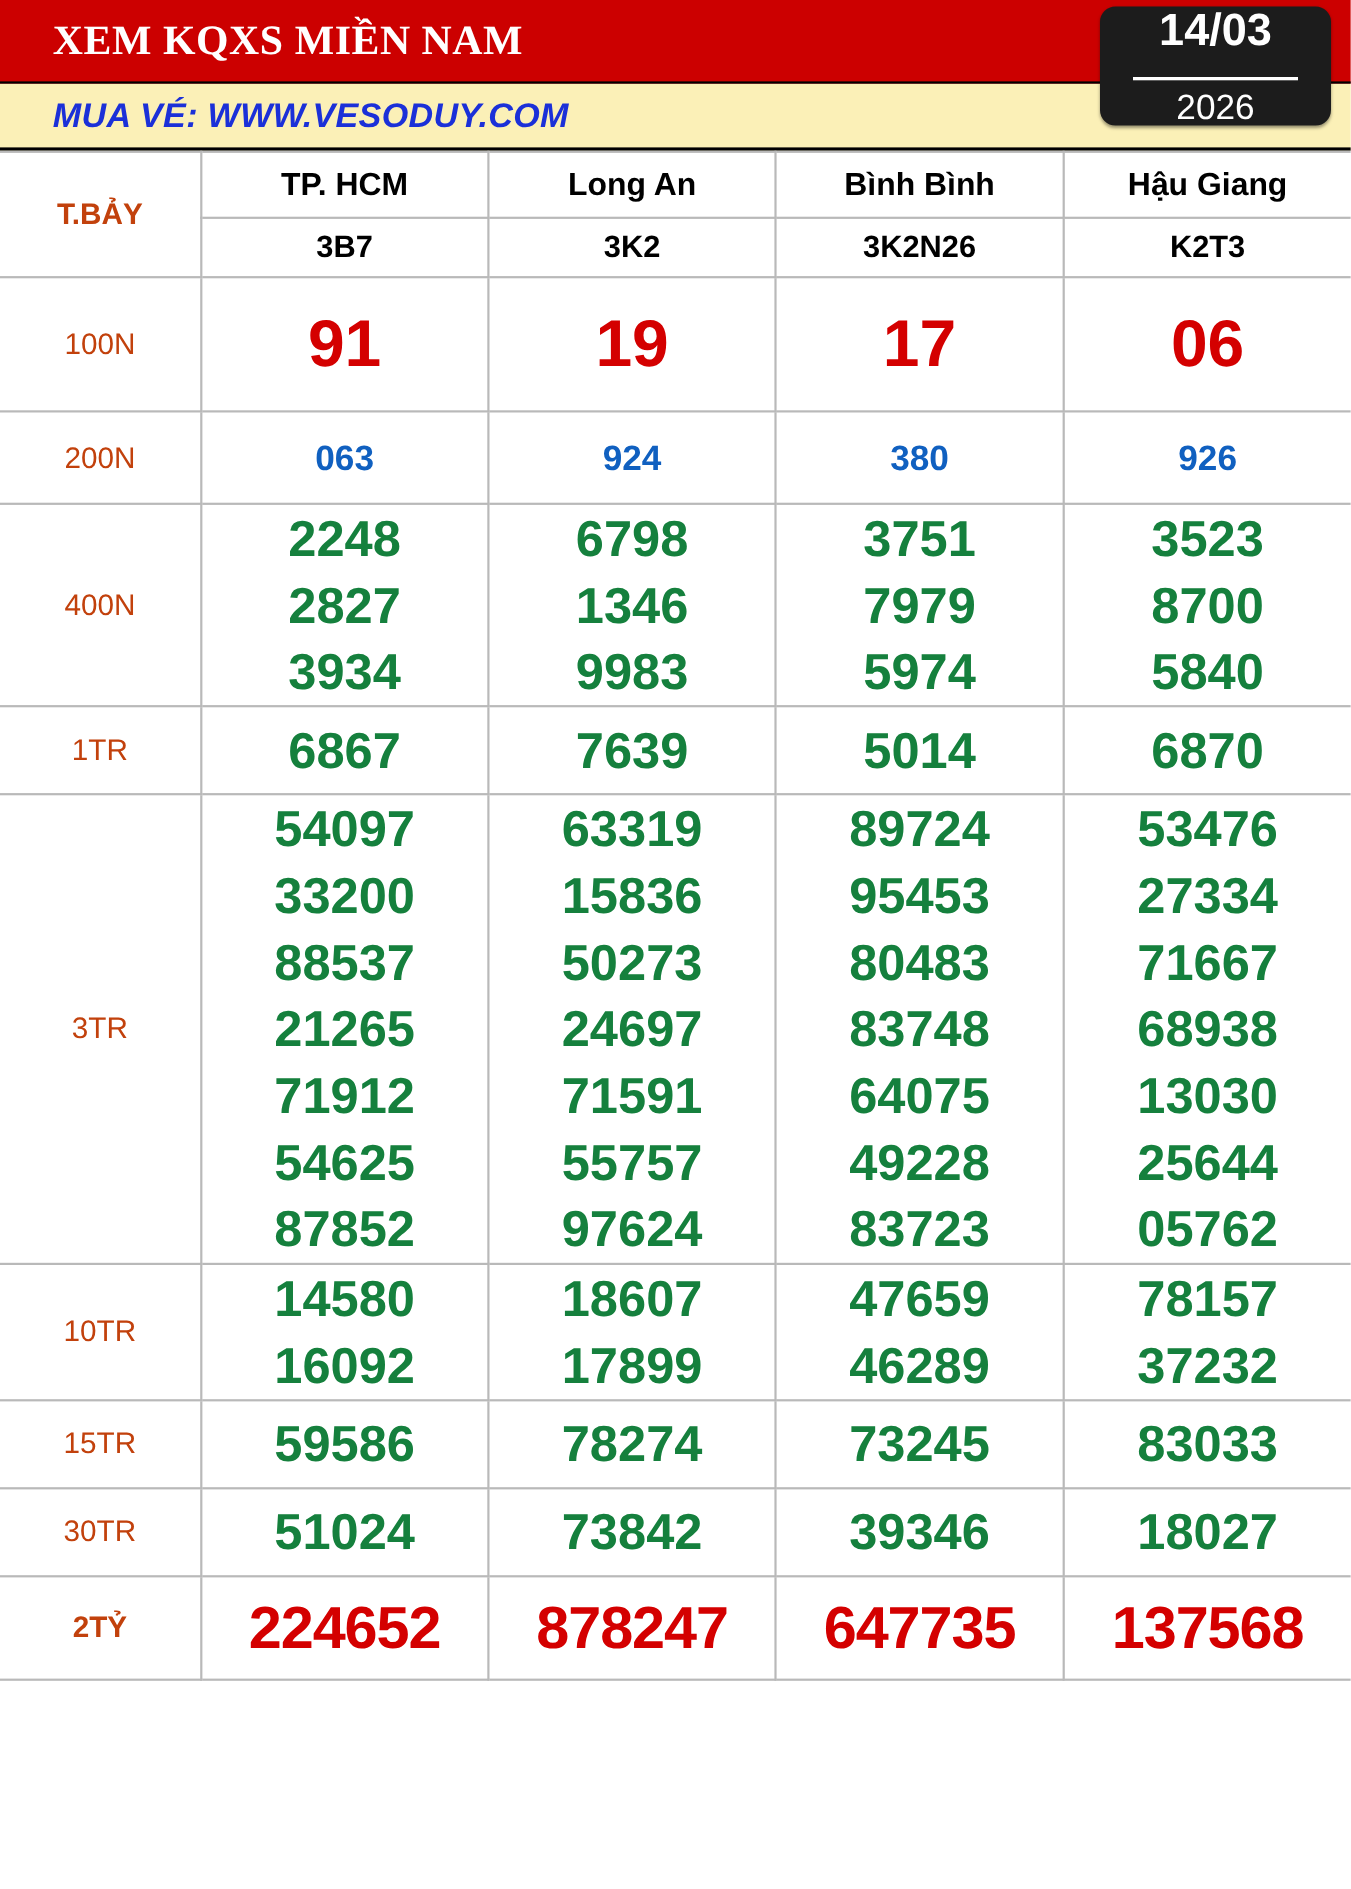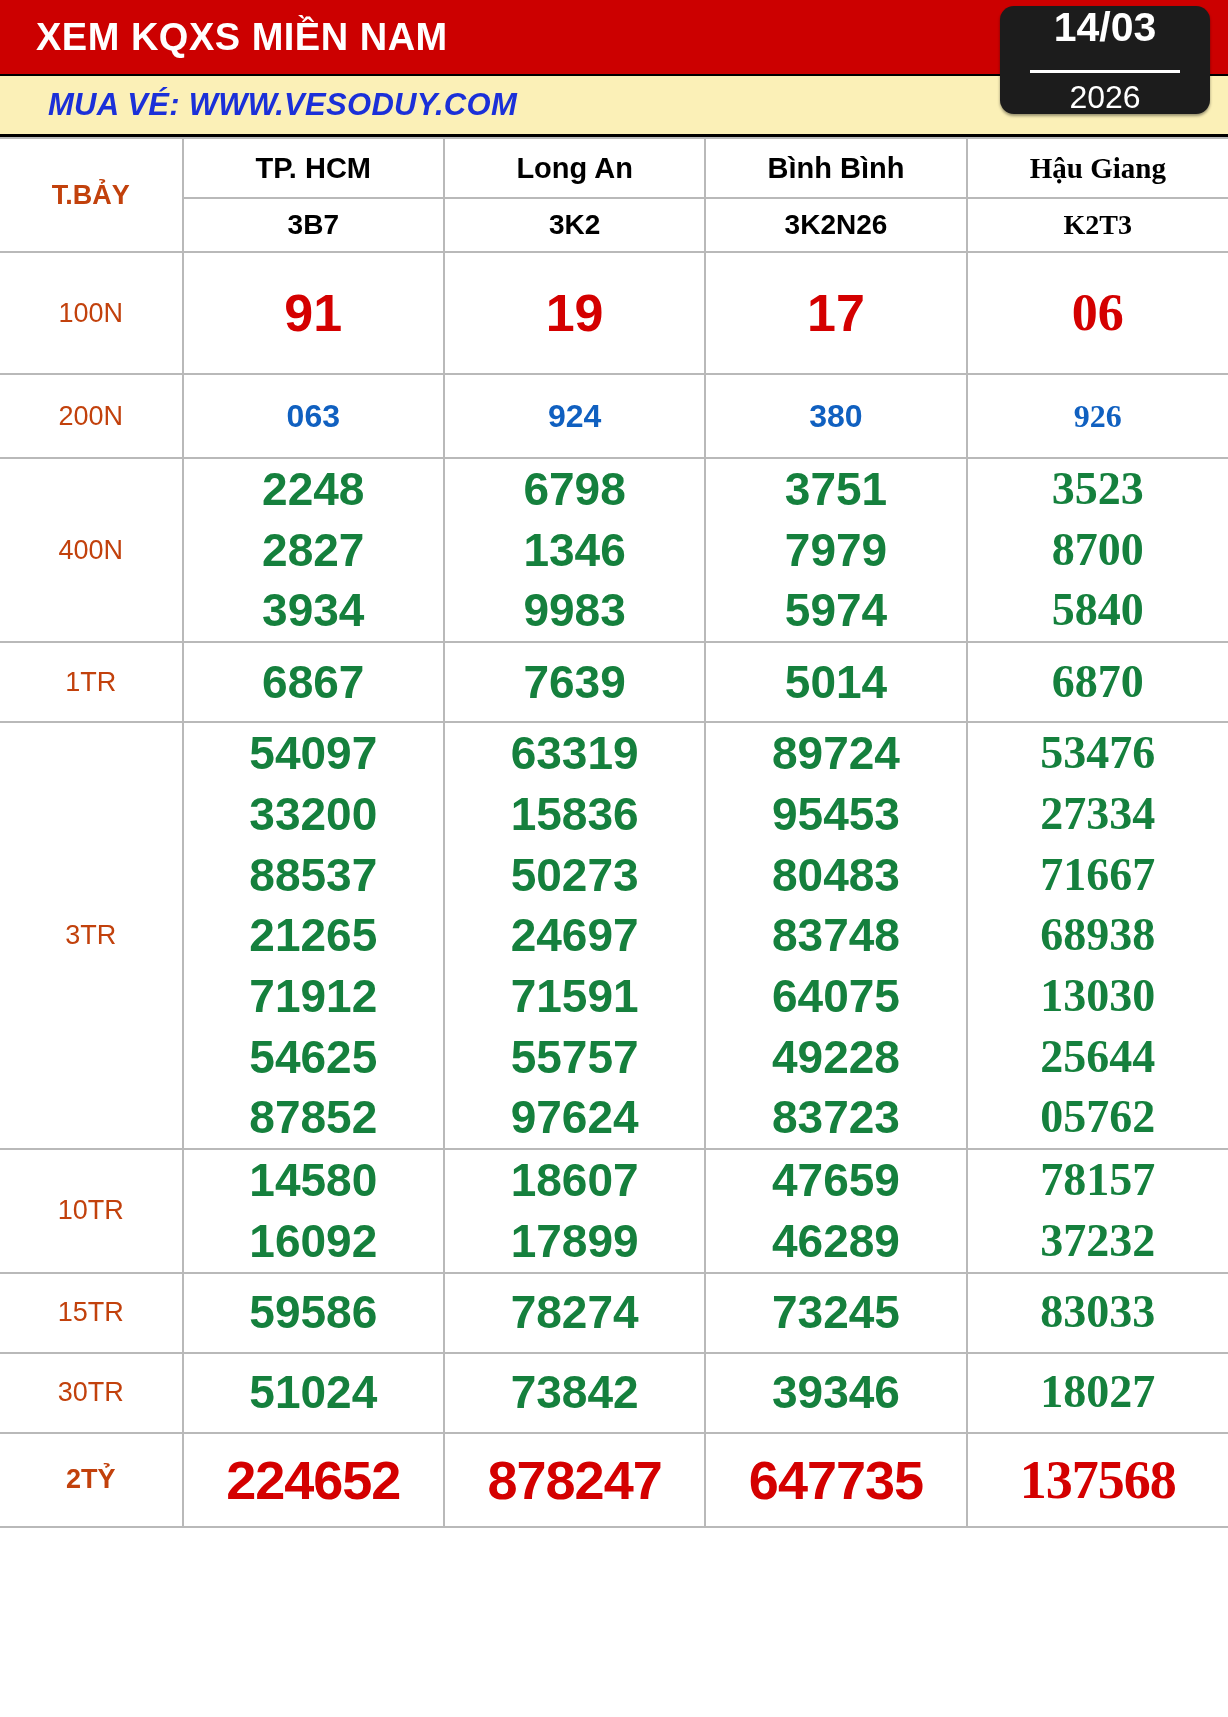--- a/index.html
+++ b/index.html
@@ -22,28 +22,29 @@
 
   
   .header {
     position: relative;
     background: #cc0000;
     height: 74px;
     border-bottom: 2px solid #000;
   }
   .header-title {
     position: absolute;
-    left: 36px;
+    left: 48px;
     top: 50%;
     transform: translateY(-50%);
     color: #ffffff;
     font-size: 38px;
     font-weight: bold;
     letter-spacing: 0.5px;
     white-space: nowrap;
+    font-family: Liberation Serif, serif;
   }
   .date-box {
     position: absolute;
     right: 18px;
     top: 6px;
     width: 210px;
     height: 108px;
     background: #1c1c1c;
     border-radius: 14px;
     z-index: 5;
@@ -98,21 +99,20 @@
     border: 2px solid #b9b9b9;
     text-align: center;
     vertical-align: middle;
     padding: 0;
   }
   table.results td:first-child, table.results th:first-child {
     border-left: none;
   }
   table.results td:last-child, table.results th:last-child {
     border-right: none;
-    font-family: Liberation Serif, serif;
   }
   col.c-label { width: 167px; }
   col.c-prov  { width: 239px; }
 
   .label-cell {
     font-size: 27px;
     font-weight: bold;
     color: #c2410c;
     background: #ffffff;
   }
@@ -130,21 +130,21 @@
     font-size: 28px;
     font-weight: bold;
     color: #000;
     height: 52px;
   }
   .corner {
     background: #ffffff;
   }
 
   .num-row-100 {
-    font-size: 52px;
+    font-size: 60px;
     font-weight: bold;
     color: #d40000;
     height: 120px;
     line-height: 1;
   }
   .num-row-200 {
     font-size: 32px;
     font-weight: bold;
     color: #1060c0;
     height: 82px;

